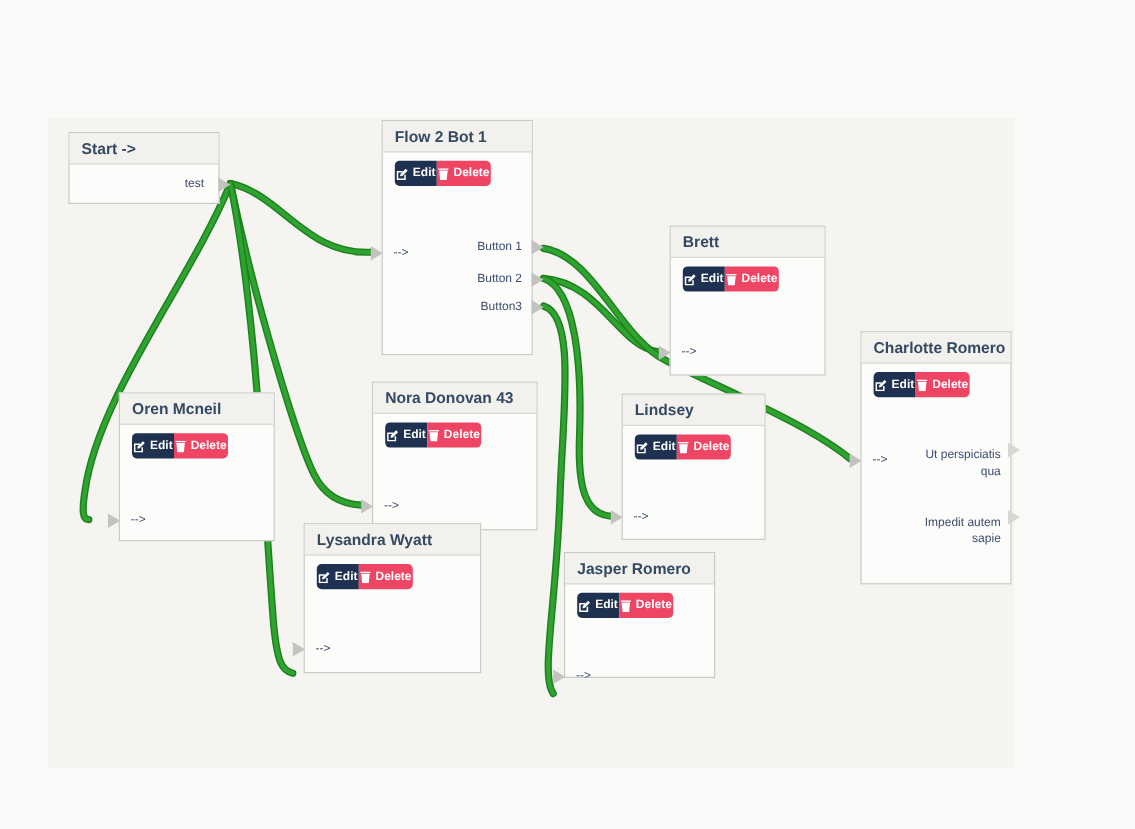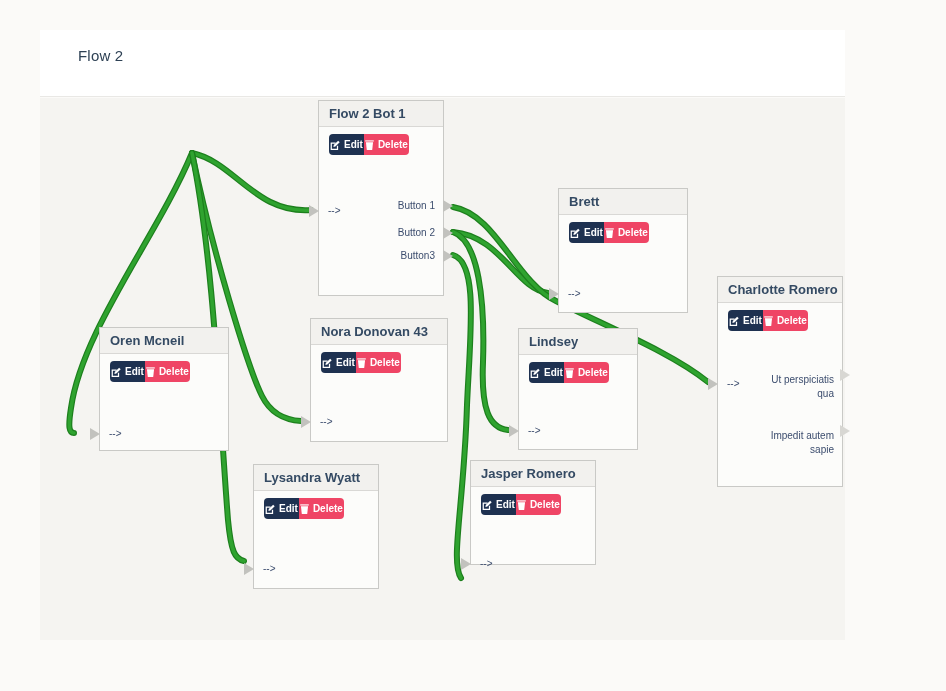--- a/index.html
+++ b/index.html
@@ -74,23 +74,20 @@
   .start-body {
     height:33px; line-height:33px; text-align:right; padding-right:12px;
     font-size:10px; color:#3c4d6e;
   }
 </style>
 </head>
 <body>
 
 <div class="stage">
 
-  <div class="header-bar">
-    <div class="flow-title">Flow 2</div>
-  </div>
 
   <div class="canvas"></div>
 
   <svg id="edge-svg">
       <path d="M192,153 C235,162 255,214 311,210" fill="none" stroke="#1d7f1d" stroke-width="6" stroke-linecap="round"></path>
       <path d="M192,153 C235,162 255,214 311,210" fill="none" stroke="#2fa32f" stroke-width="3.6" stroke-linecap="round"></path>
       <path d="M192,153 C158,235 82,330 71,408 C68,427 69,433 74,433" fill="none" stroke="#1d7f1d" stroke-width="6" stroke-linecap="round"></path>
       <path d="M192,153 C158,235 82,330 71,408 C68,427 69,433 74,433" fill="none" stroke="#2fa32f" stroke-width="3.6" stroke-linecap="round"></path>
       <path d="M192,153 C212,250 248,368 262,396 C270,412 283,420 301,421" fill="none" stroke="#1d7f1d" stroke-width="6" stroke-linecap="round"></path>
       <path d="M192,153 C212,250 248,368 262,396 C270,412 283,420 301,421" fill="none" stroke="#2fa32f" stroke-width="3.6" stroke-linecap="round"></path>
@@ -99,20 +96,25 @@
       <path d="M453,232 C501,236 516,289 548,293" fill="none" stroke="#1d7f1d" stroke-width="6" stroke-linecap="round"></path>
       <path d="M453,232 C501,236 516,289 548,293" fill="none" stroke="#2fa32f" stroke-width="3.6" stroke-linecap="round"></path>
       <path d="M453,207 C496,214 516,282 556,301 C612,329 672,353 708,382" fill="none" stroke="#1d7f1d" stroke-width="6" stroke-linecap="round"></path>
       <path d="M453,207 C496,214 516,282 556,301 C612,329 672,353 708,382" fill="none" stroke="#2fa32f" stroke-width="3.6" stroke-linecap="round"></path>
       <path d="M453,232 C479,241 485,302 483,362 C481,409 489,428 508,430" fill="none" stroke="#1d7f1d" stroke-width="6" stroke-linecap="round"></path>
       <path d="M453,232 C479,241 485,302 483,362 C481,409 489,428 508,430" fill="none" stroke="#2fa32f" stroke-width="3.6" stroke-linecap="round"></path>
       <path d="M453,255 C479,263 470,335 467,405 C464,505 450,562 461,578" fill="none" stroke="#1d7f1d" stroke-width="6" stroke-linecap="round"></path>
       <path d="M453,255 C479,263 470,335 467,405 C464,505 450,562 461,578" fill="none" stroke="#2fa32f" stroke-width="3.6" stroke-linecap="round"></path>
     </svg>
 
+  <div class="node" style="left:57px;top:110px;width:126px;height:60px">
+    <div class="node-header">Start -&gt;</div>
+    <div class="start-body">test</div>
+    <i class="arrow-out" style="top:37px"></i>
+  </div>
 
   <div class="node" style="left:318px;top:100px;width:126px;height:196px">
     <div class="node-header">Flow 2 Bot 1</div>
     <div class="btn-row">
       <button class="btn edit">
         <svg width="10" height="10" viewBox="0 0 16 16">
             <path d="M1 4h8v2H3v8h8v-5h2v7H1z" fill="#fff"></path>
             <path d="M6 8l7-7 2.5 2.5-7 7L5.5 11z" fill="#fff"></path>
           </svg>
         <span>Edit</span>
@@ -242,21 +244,21 @@
             <path d="M1 3h10l-1.2 11H2.2z" fill="#fff"></path>
             <rect x="0" y="0.5" width="12" height="1.6" fill="#fff"></rect>
           </svg>
         <span>Delete</span>
       </button>
     </div>
     <div class="port in" style="top:95px">--&gt;</div>
     <i class="arrow-in" style="top:96px"></i>
   </div>
 
-  <div class="node" style="left:253px;top:464px;width:126px;height:125px">
+  <div class="node" style="left:253px;top:436px;width:148px;height:125px">
     <div class="node-header">Lysandra Wyatt</div>
     <div class="btn-row">
       <button class="btn edit">
         <svg width="10" height="10" viewBox="0 0 16 16">
             <path d="M1 4h8v2H3v8h8v-5h2v7H1z" fill="#fff"></path>
             <path d="M6 8l7-7 2.5 2.5-7 7L5.5 11z" fill="#fff"></path>
           </svg>
         <span>Edit</span>
       </button>
       <button class="btn del">

